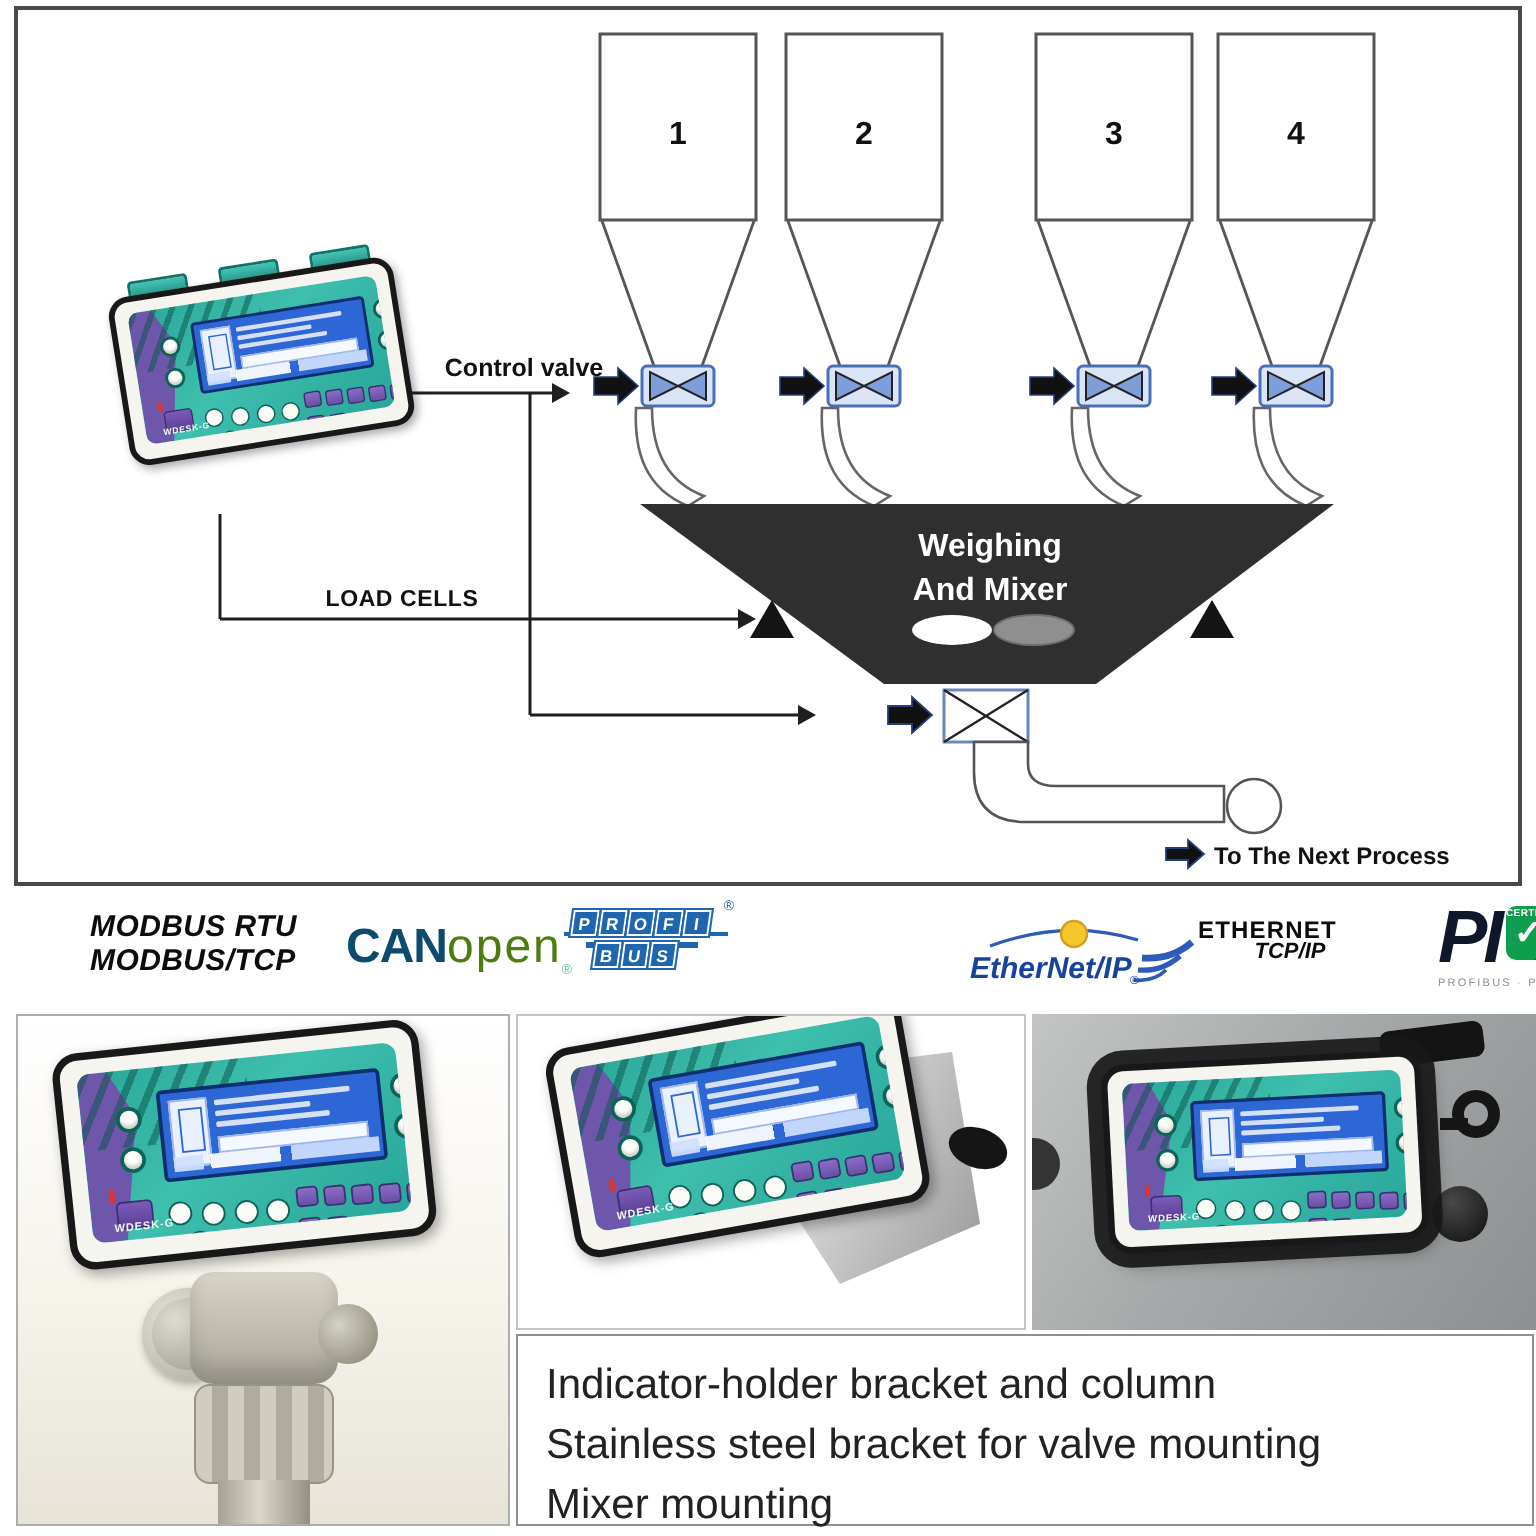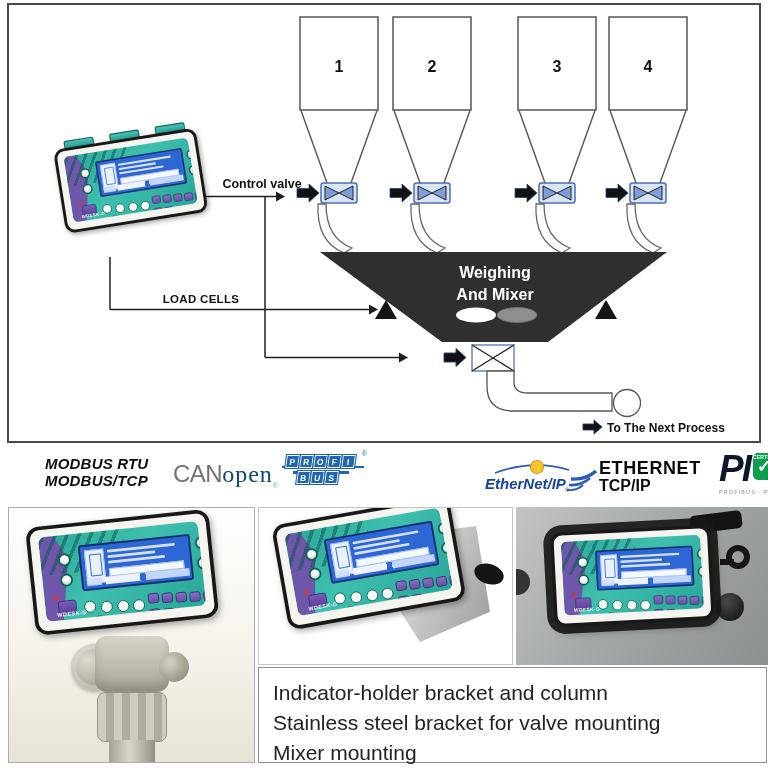--- a/index.html
+++ b/index.html
@@ -43,37 +43,37 @@
   .pk.q1{left:112px;top:73px;} .pk.q2{left:127px;top:74px;} .pk.q3{left:142px;top:75px;} .pk.q4{left:157px;top:76px;} .pk.q5{left:172px;top:77px;}
   .pk.q6{left:112px;top:90px;} .pk.q7{left:127px;top:91px;} .pk.q8{left:142px;top:92px;} .pk.q9{left:157px;top:93px;} .pk.q10{left:172px;top:94px;}
   .pkw { position:absolute; left:14px; top:71px; width:20px; height:15px; border-radius:3px; background:linear-gradient(#7a5cb8,#5b3f98); border:1px solid #3f2d73; }
   .dev-led { position:absolute; left:11px; top:64px; width:3px; height:7px; background:#d33; border-radius:1px; }
   .dev-model { position:absolute; left:12px; bottom:3px; color:#f2f6f5; font-size:6px; font-weight:bold; letter-spacing:.5px; transform:skewX(-4deg); }
 
   
   .lg { position:absolute;margin-left:33px; }
   .lg-modbus { left:12px; top:7px; font-size:15px; line-height:17px; font-style:italic; font-weight:900; color:#0d0d0d; letter-spacing:.2px; }
   .lg-canopen { left:140px; top:12px; font-size:24px; white-space:nowrap; }
-  .lg-canopen .can { font-weight:400; color:#737373; letter-spacing:-.5px; }
-  .lg-canopen .open { font-weight:400; color:#0c4a6e; letter-spacing:1px;font-family:Liberation Serif, serif; }
+  .lg-canopen .can { font-weight:700; color:#0c4a6e; letter-spacing:-.5px; }
+  .lg-canopen .open { font-weight:400; color:#4d7c0f; letter-spacing:1px; }
   .lg-canopen .reg { font-size:7px; color:#55c2ab; vertical-align:sub; }
   .lg-profibus { left:253px; top:7px; width:74px; }
   .pb-row { position:relative; display:flex; gap:1.5px; }
   .pb-row.bottom { margin-top:3px; margin-left:11px; width:48px; }
   .pb-rail { position:absolute; left:-4px; right:-4px; height:2.5px; background:#1f66b0; z-index:0; }
   .pb-row.top .pb-rail { bottom:0px; }
   .pb-row.bottom .pb-rail { top:0px; }
   .pb-tile { position:relative; z-index:1; width:12.5px; height:13px; background:#1f66b0; color:#fff; font-size:8.5px; font-weight:800;
              display:flex; align-items:center; justify-content:center; transform:skewX(-8deg); border:1px solid #fff; outline:1px solid #1f66b0; }
   .pb-reg { position:absolute; right:-7px; top:-5px; font-size:7px; color:#1f66b0; }
   .lg-devicenet { left:330px; top:10px; }
   .lg-ethernetip { left:452px; top:10px; }
   .lg-ethernet { left:566px; top:10px; color:#0c0c0c; width:96px; }
-  .lg-ethernet .eth1 { font-size:18px; font-weight:900; letter-spacing:.6px; }
-  .lg-ethernet .eth2 { font-size:16px; font-weight:900; text-align:left; margin-top:-2px; padding-right:4px; }
+  .lg-ethernet .eth1 { font-size:12px; font-weight:900; letter-spacing:.6px; }
+  .lg-ethernet .eth2 { font-size:11px; font-weight:900; font-style:italic; text-align:center; margin-top:-2px; padding-right:4px; }
   .lg-pi { left:686px; top:2px; width:80px; }
   .pi-row { display:flex; align-items:flex-start; }
   .pi-label { font-size:37px; line-height:37px; font-weight:700; font-style:italic; color:#0f172a; letter-spacing:-2px; }
   .pi-box { position:relative; width:27px; height:27px; margin-left:3px; margin-top:3px; background:#0f9d4e; border-radius:5px; overflow:hidden; }
   .pi-corner { position:absolute; right:0; bottom:0; width:13px; height:13px; background:#1b4fa0; clip-path:polygon(100% 0,100% 100%,0 100%); }
   .pi-cert { position:absolute; top:1px; left:0; right:0; text-align:center; font-size:5px; font-weight:bold; color:#fff; letter-spacing:.2px; }
   .pi-check { position:absolute; left:4px; top:3px; font-size:17px; font-weight:900; color:#fff; }
   .pi-sub { margin-top:2px; font-size:5.5px; letter-spacing:1.1px; color:#8f8f8f; white-space:nowrap; }
 
   

